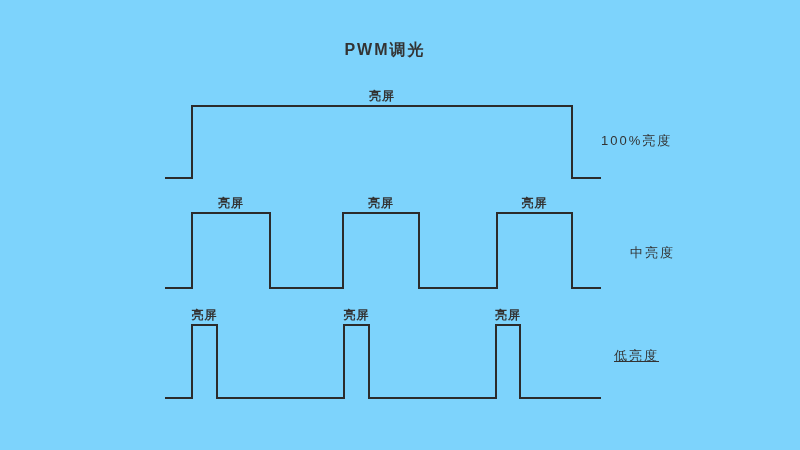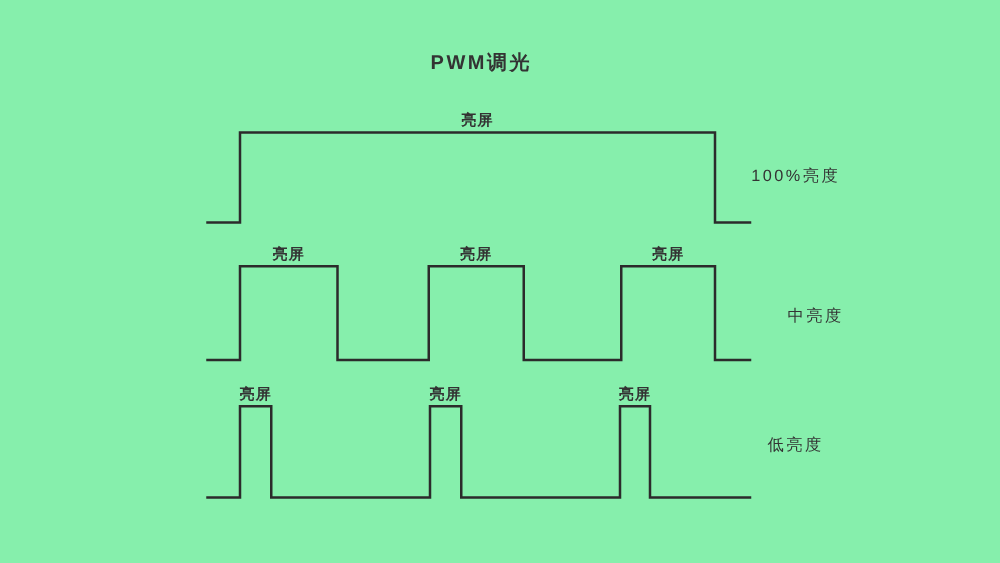--- a/index.html
+++ b/index.html
@@ -29,26 +29,26 @@
     top: 0;
   }
   .row-label {
     position: absolute;
     font-size: 13px;
     letter-spacing: 2px;
     white-space: nowrap;
   }
   .row-label-0 { left: 601px; top: 132px; text-align: center; }
   .row-label-1 { left: 612px; top: 244px; }
-  .row-label-2 { left: 614px; top: 347px; }
+  .row-label-2 { left: 614px; top: 347px; text-decoration: underline; }
 </style>
 </head>
 <body>
 
-<div class="canvas" style="background: #86efac;">
+<div class="canvas" style="background: #7dd3fc;">
   <div class="title" style="color: rgb(51, 51, 51);">PWM调光</div>
 
   <svg class="wave-svg" width="800" height="450">
       <g>
         <path d="M 165 178 L 192 178 L 192 106 L 572 106 L 572 178 L 601 178" fill="none" stroke="#2b2b2b" stroke-width="2" stroke-linejoin="miter"></path>
         <text x="382" y="100" text-anchor="middle" font-size="12" font-weight="bold" letter-spacing="1" fill="#333333">亮屏</text>
       </g>
       <g>
         <path d="M 165 288 L 192 288 L 192 213 L 270 213 L 270 288 L 343 288 L 343 213 L 419 213 L 419 288 L 497 288 L 497 213 L 572 213 L 572 288 L 601 288" fill="none" stroke="#2b2b2b" stroke-width="2" stroke-linejoin="miter"></path>
         <text x="231" y="207" text-anchor="middle" font-size="12" font-weight="bold" letter-spacing="1" fill="#333333">亮屏</text>

